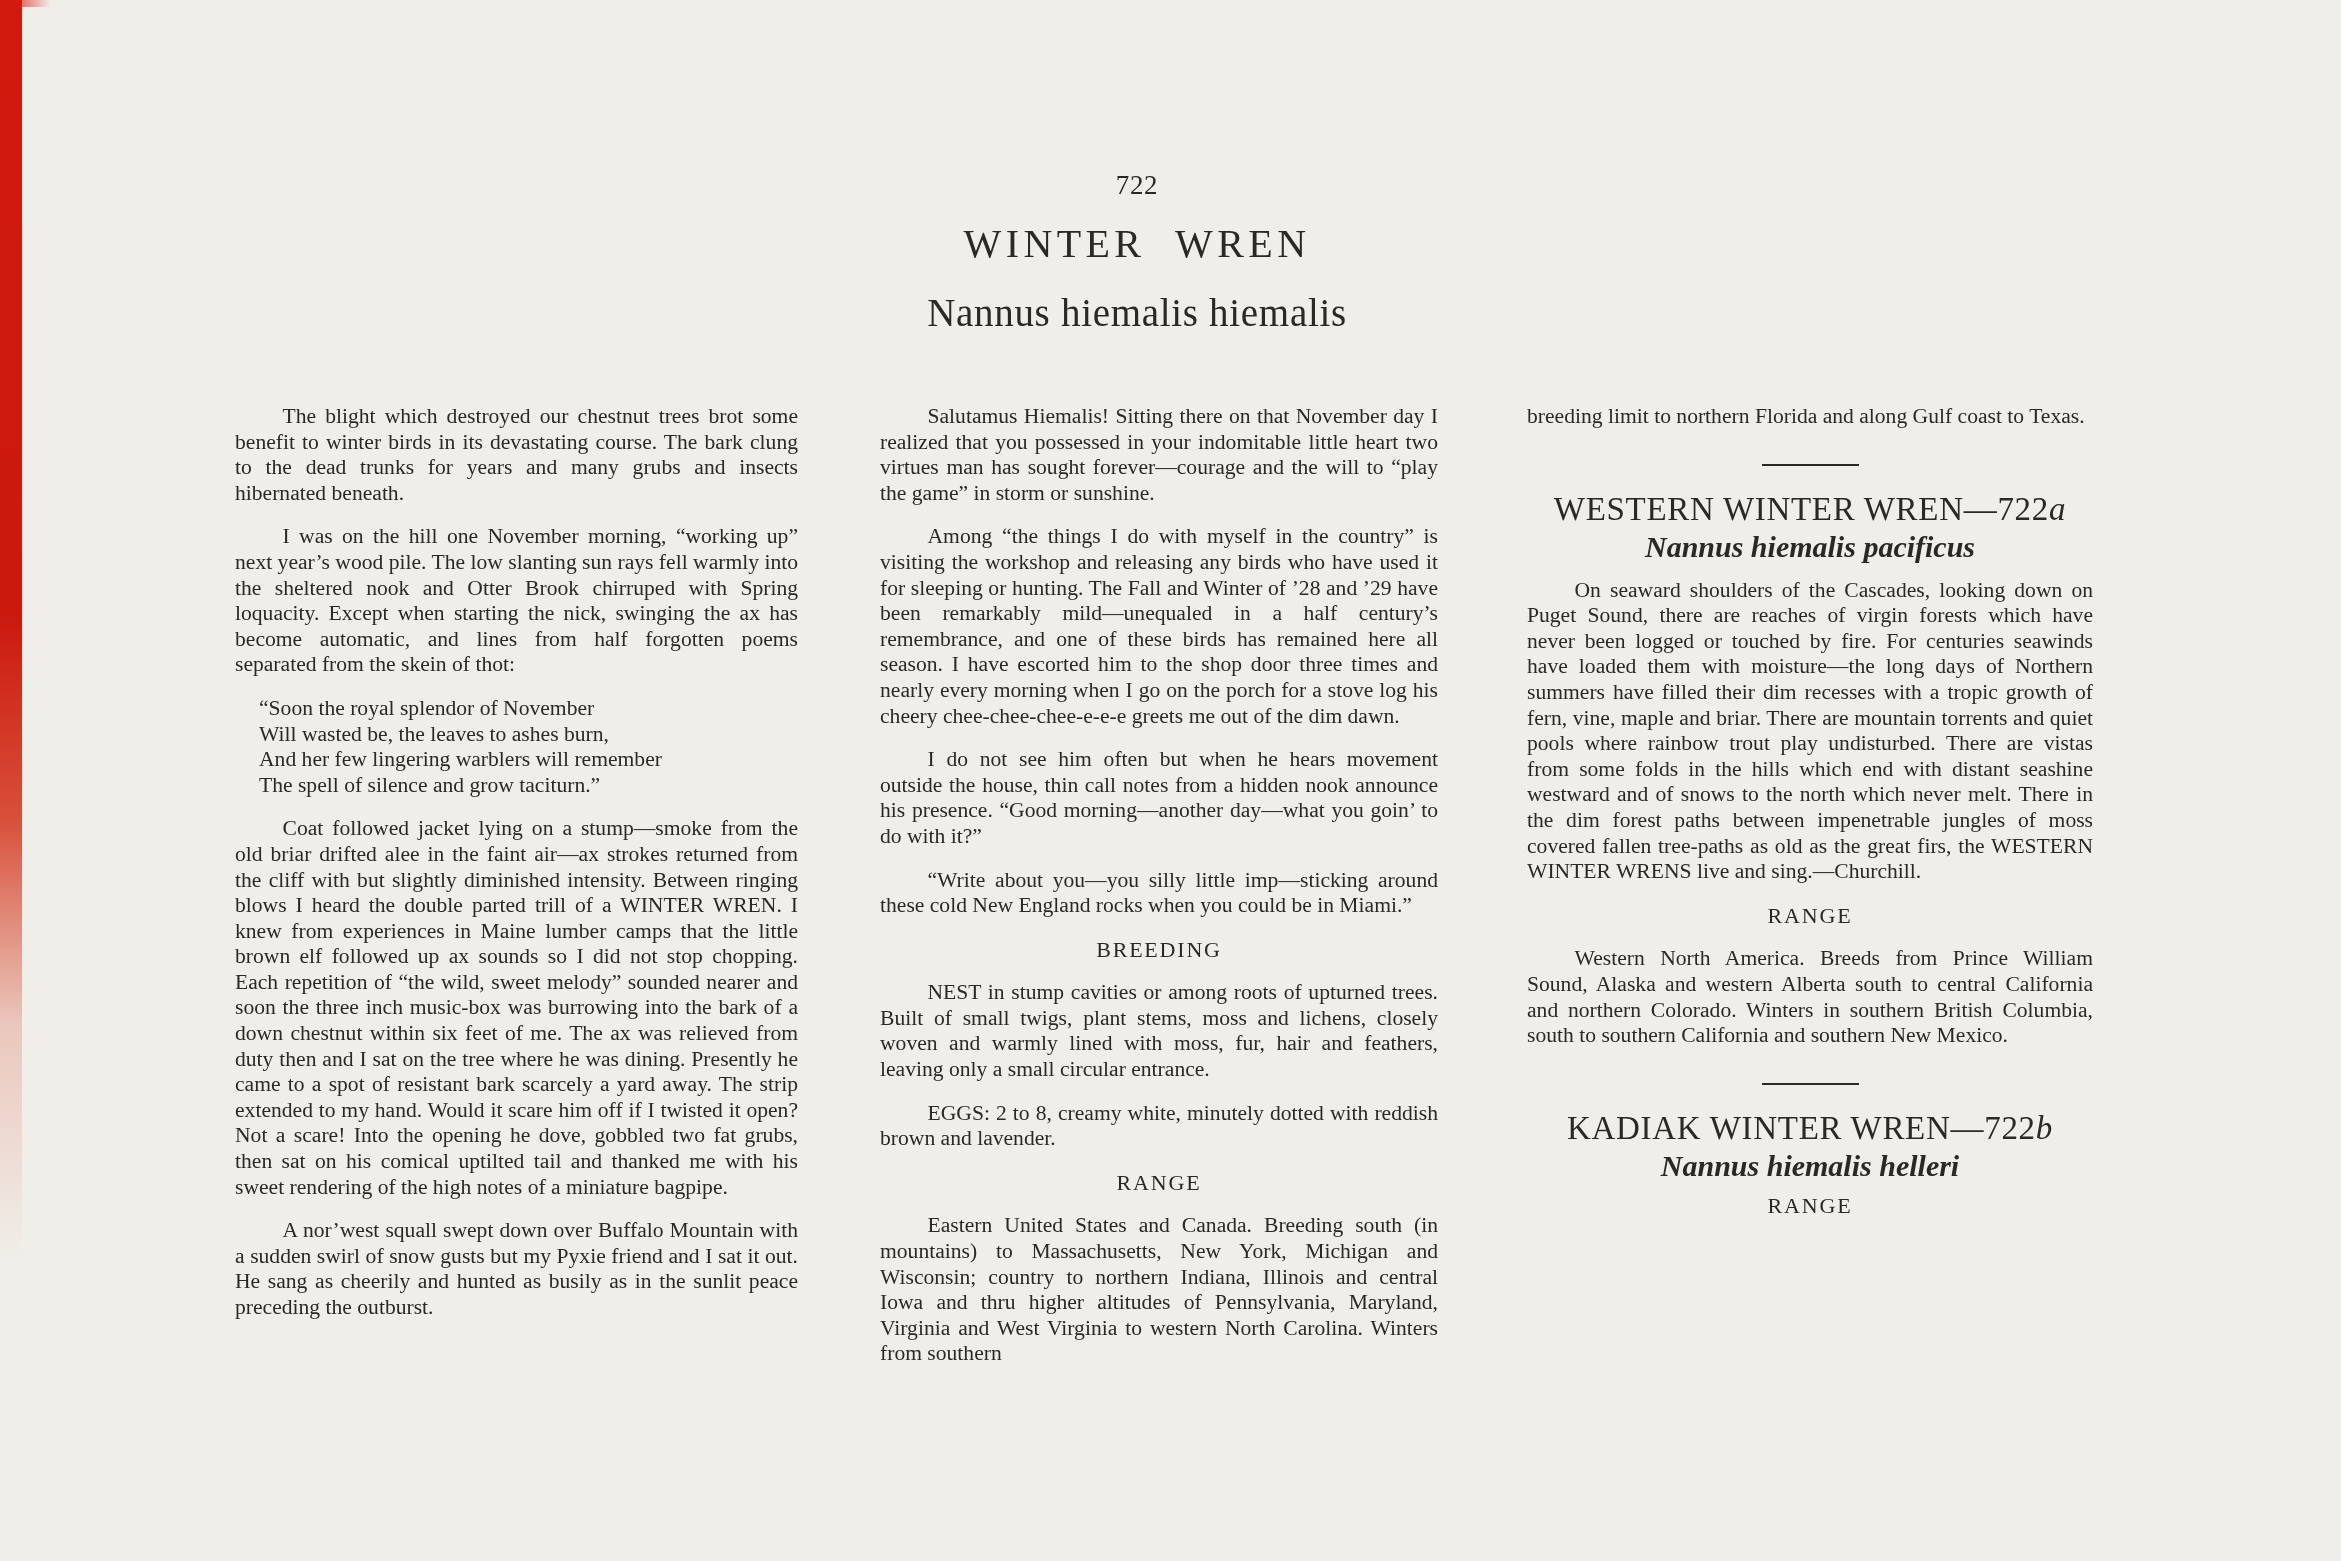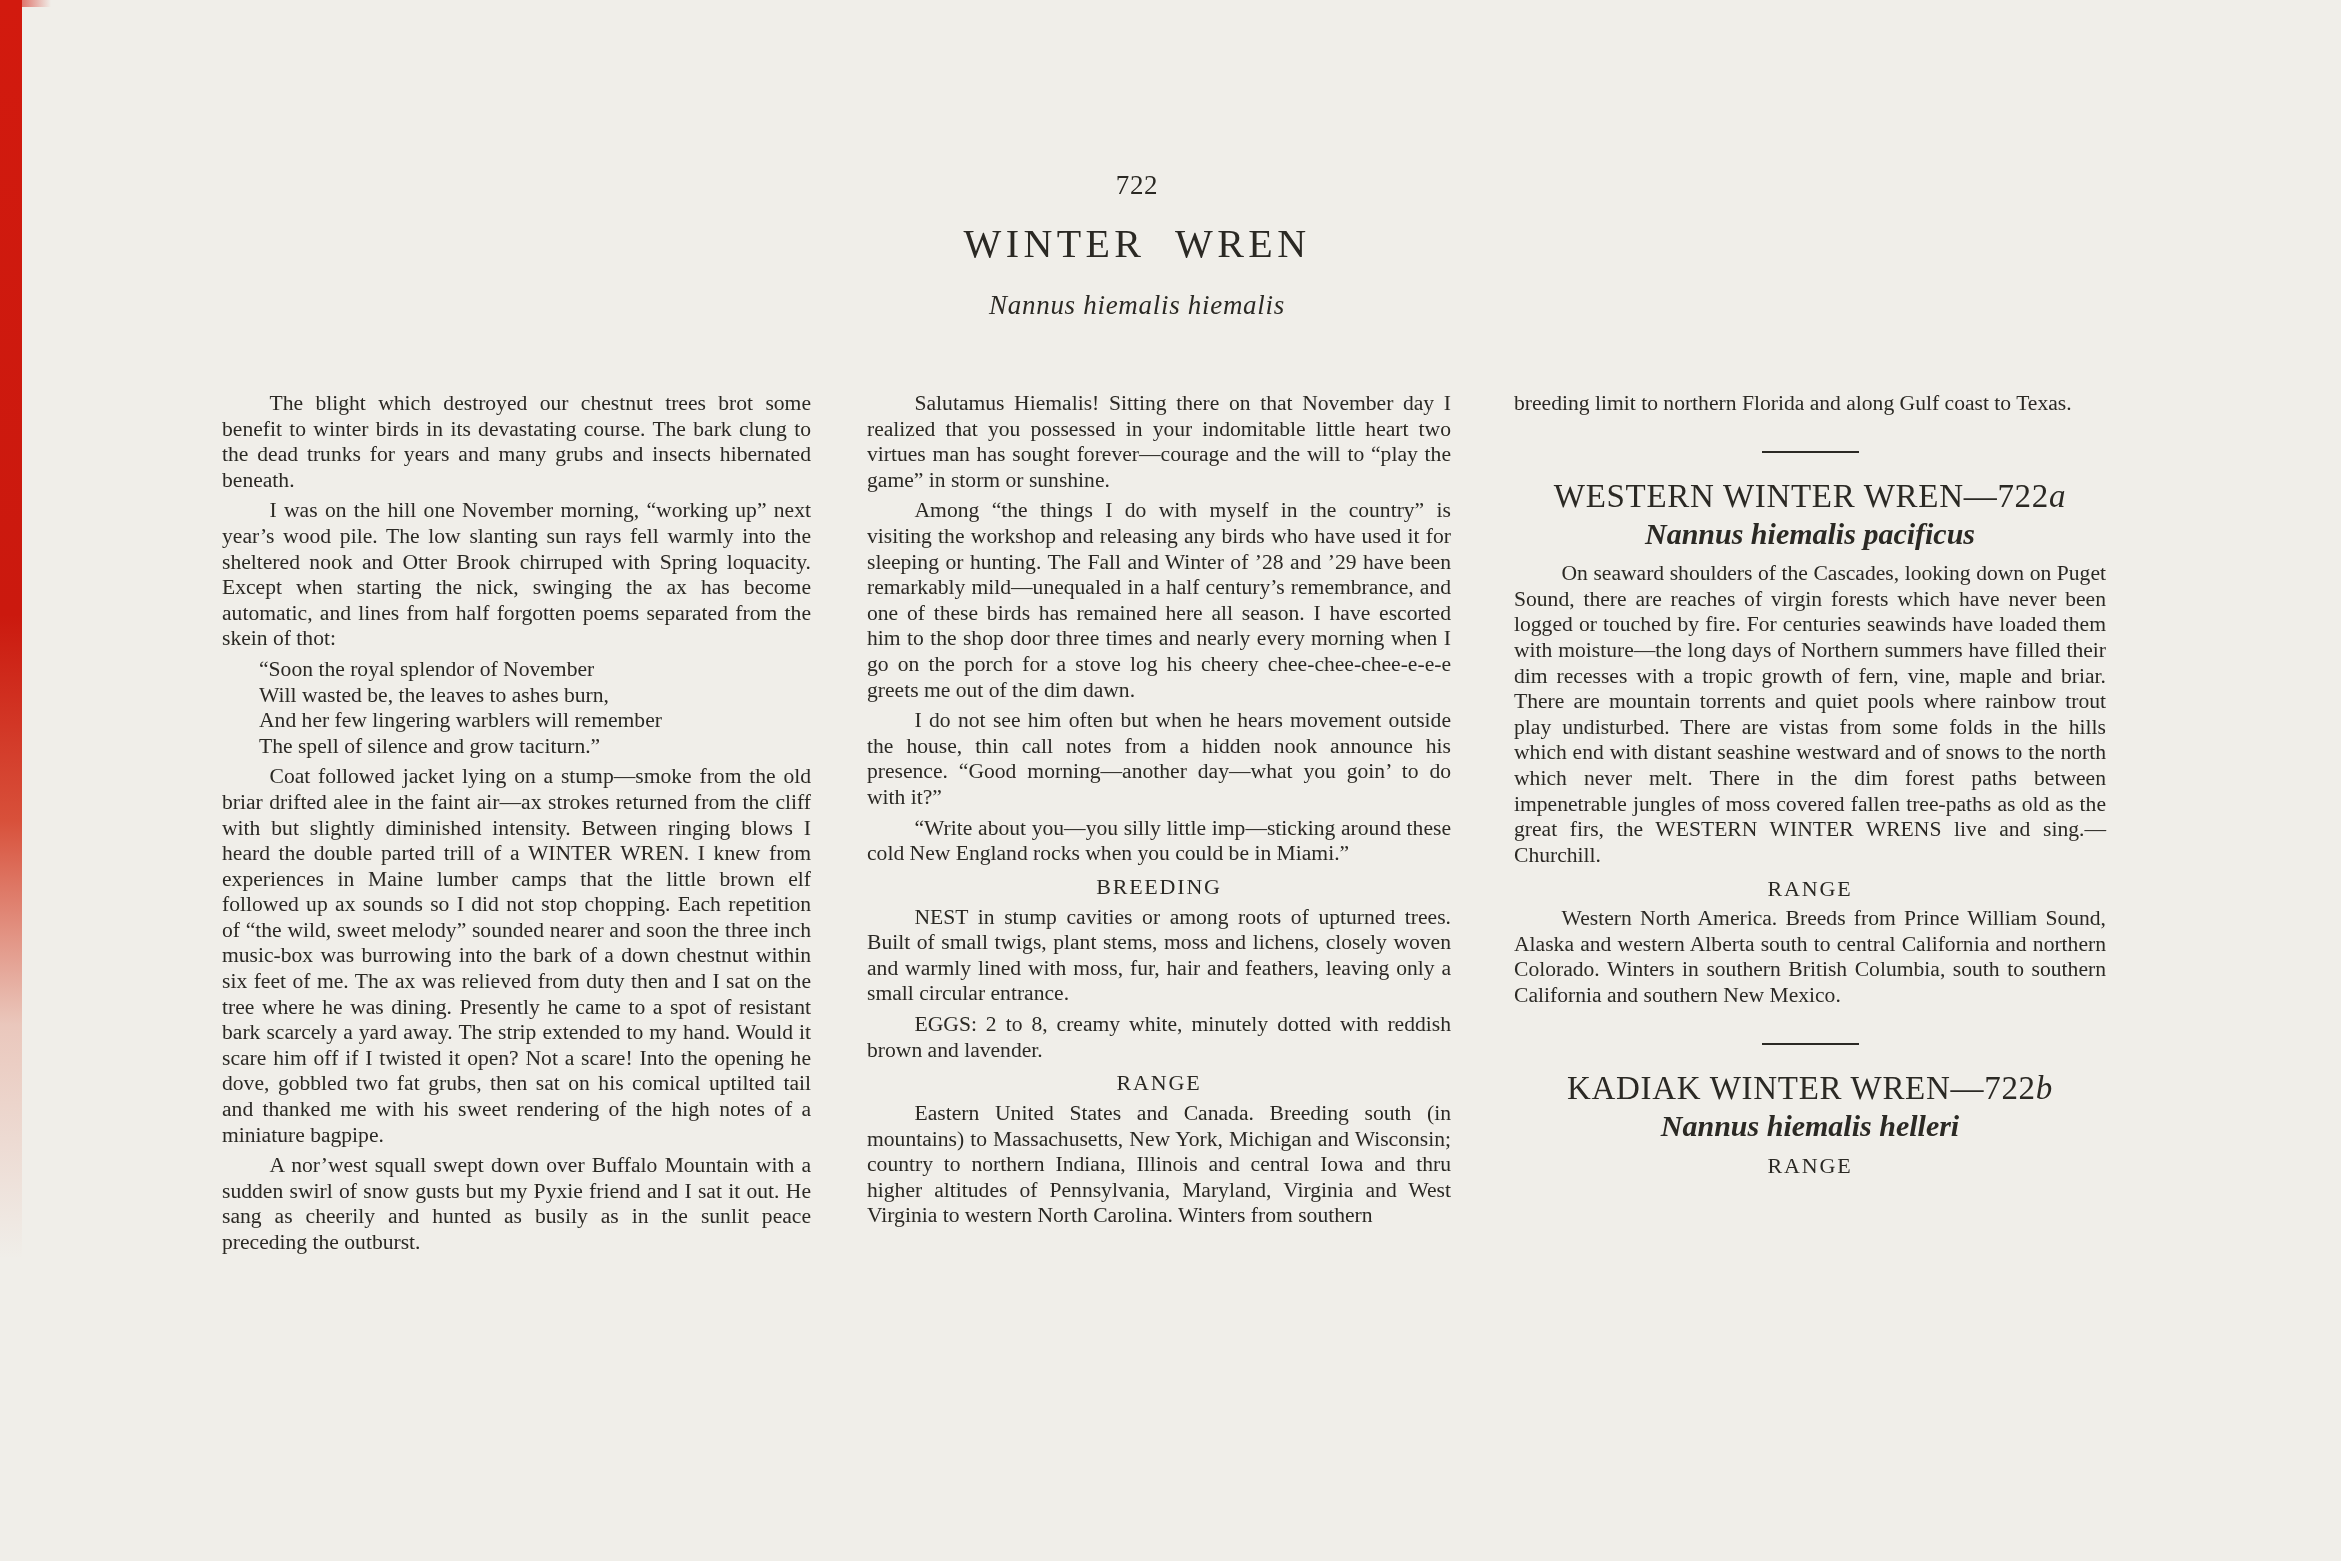--- a/index.html
+++ b/index.html
@@ -40,36 +40,35 @@
     letter-spacing: 0.7px;
   }
   .title {
     font-size: 40px;
     font-weight: 400;
     letter-spacing: 4.4px;
     word-spacing: 16px;
     margin: 19px 0 0 0;
   }
   .subtitle {
-    font-size: 27px;
-    font-style: italic;
+    font-size: 39px;
     margin-top: 23.4px;
     letter-spacing: 0.7px;
   }
   .col {
     position: absolute;
     top: 386px;
     font-size: 21.6px;
     line-height: 25.6px;
     text-align: justify;
   }
   .col-1 { left: 217px;  width: 599px; }
   .col-2 { left: 862px; width: 594px; }
   .col-3 { left: 1509px; width: 602px; }
-  .col p { margin: 5px; text-indent: 2.2em; }
+  .col p { margin: 18px; text-indent: 2.2em; }
   .col p.no-indent { text-indent: 0; }
   .poem {
     margin: 0 0 0 42px;
     white-space: pre-line;
     text-align: left;
   }
   .subhead {
     text-align: center;
     font-weight: 400;
     font-size: 22px;

